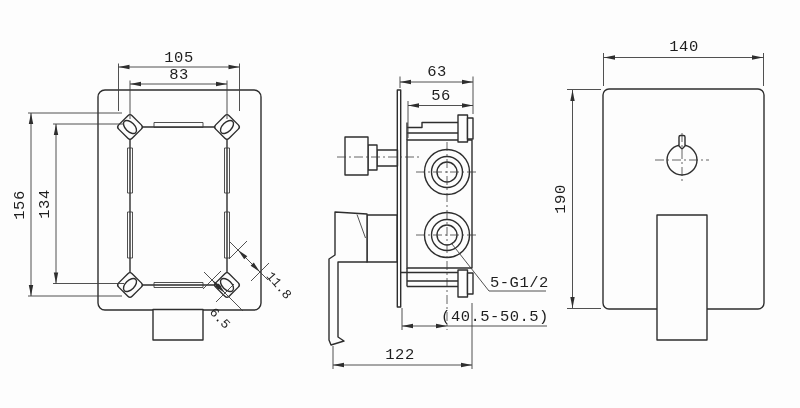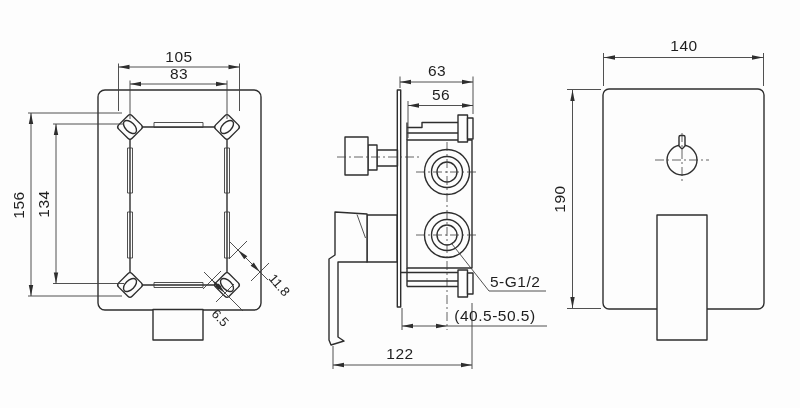--- a/index.html
+++ b/index.html
@@ -1,17 +1,17 @@
 <!DOCTYPE html>
 <html><head>
 <meta charset="utf-8">
 <style>
   html,body{margin:0;padding:0;background:#ffffff;}
   #stage{position:relative;width:800px;height:408px;background:#fdfdfd;overflow:hidden;
-         font-family:Liberation Sans, sans-serif;}
+         font-family:Liberation Mono, monospace;}
   svg{display:block}
   .outline{fill:none;stroke:#2e2e2e;stroke-width:1.4;stroke-linejoin:round;}
   .outline-w{fill:#fdfdfd;stroke:#2e2e2e;stroke-width:1.4;stroke-linejoin:round;}
   .thin{fill:none;stroke:#3d3d3d;stroke-width:0.9;}
   .cline{fill:none;stroke:#3d3d3d;stroke-width:0.8;stroke-dasharray:9 3 2 3;}
   .arr{fill:#2e2e2e;stroke:none;}
   .dimtxt{fill:#1e1e1e;font-size:15.5px;letter-spacing:0.5px;}
   .dimtxt-s{fill:#1e1e1e;font-size:13px;}
   .mid{text-anchor:middle;}
 </style>

